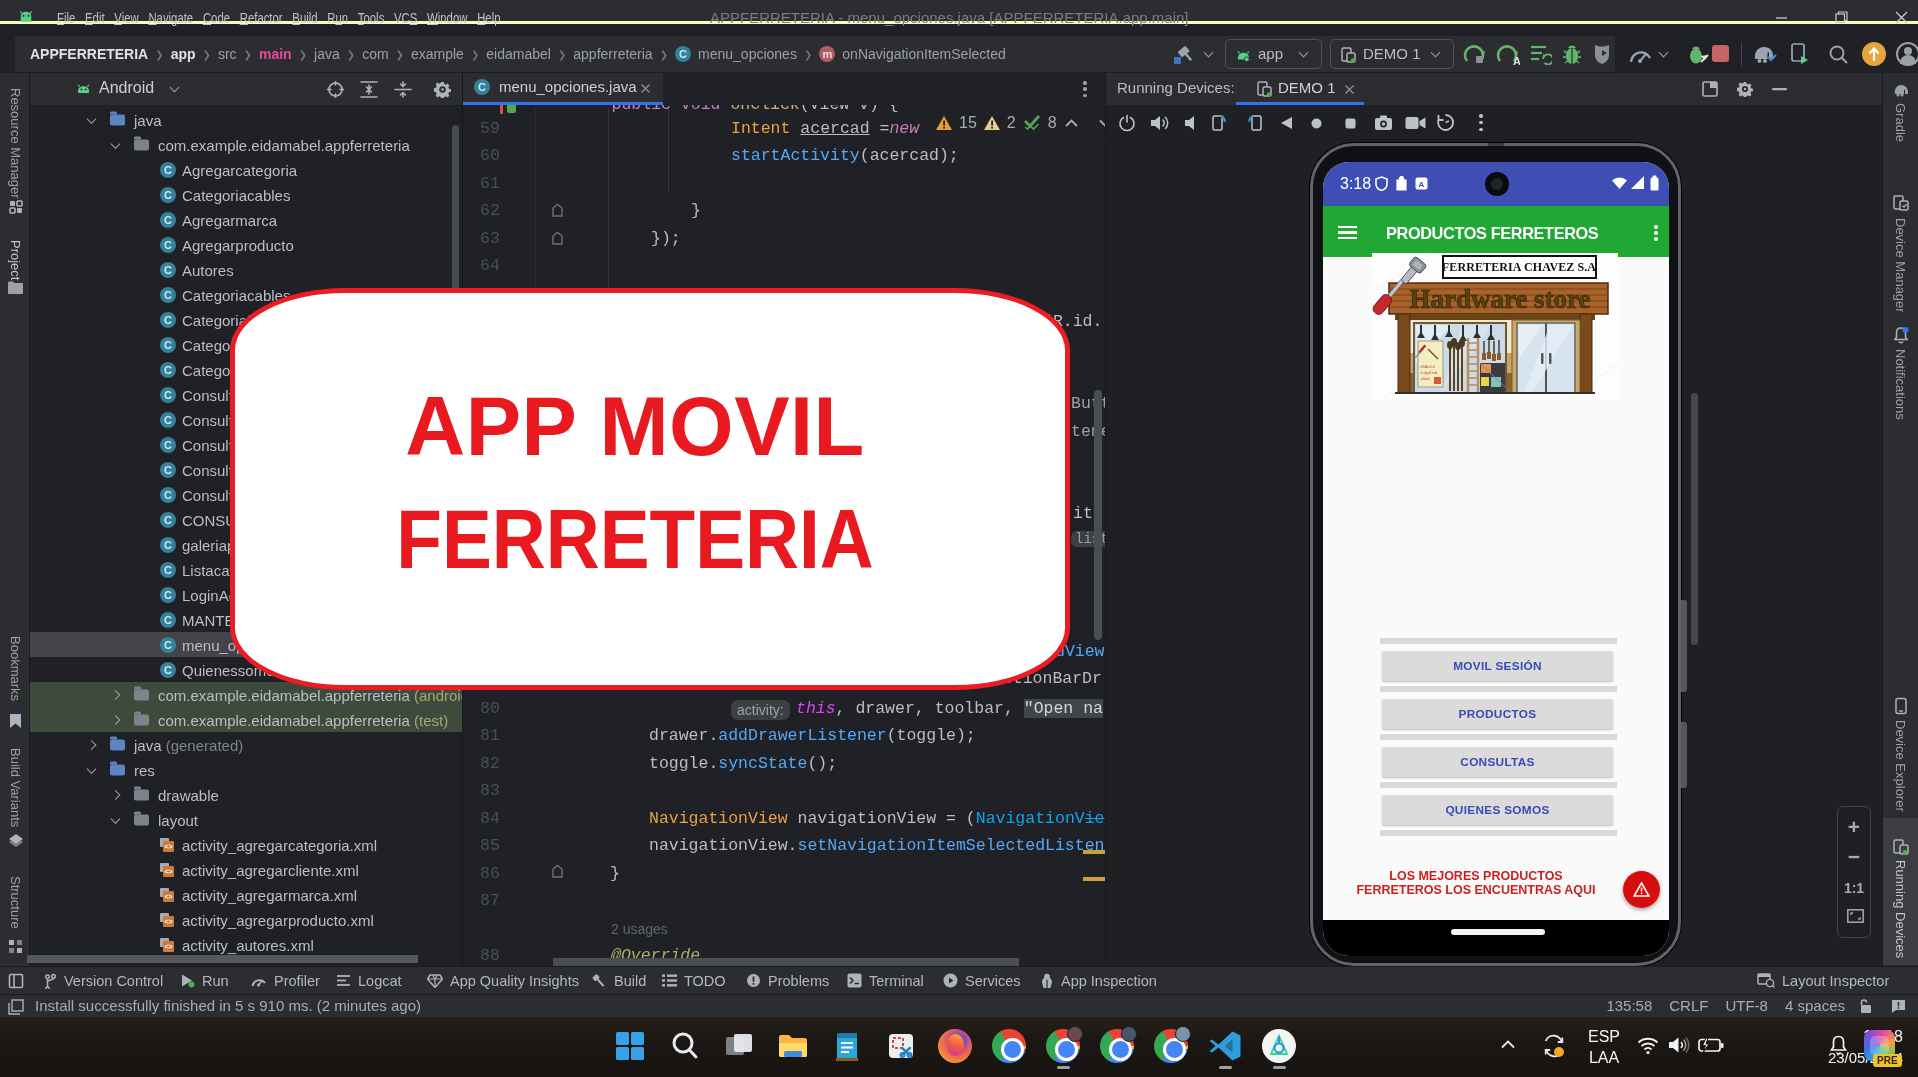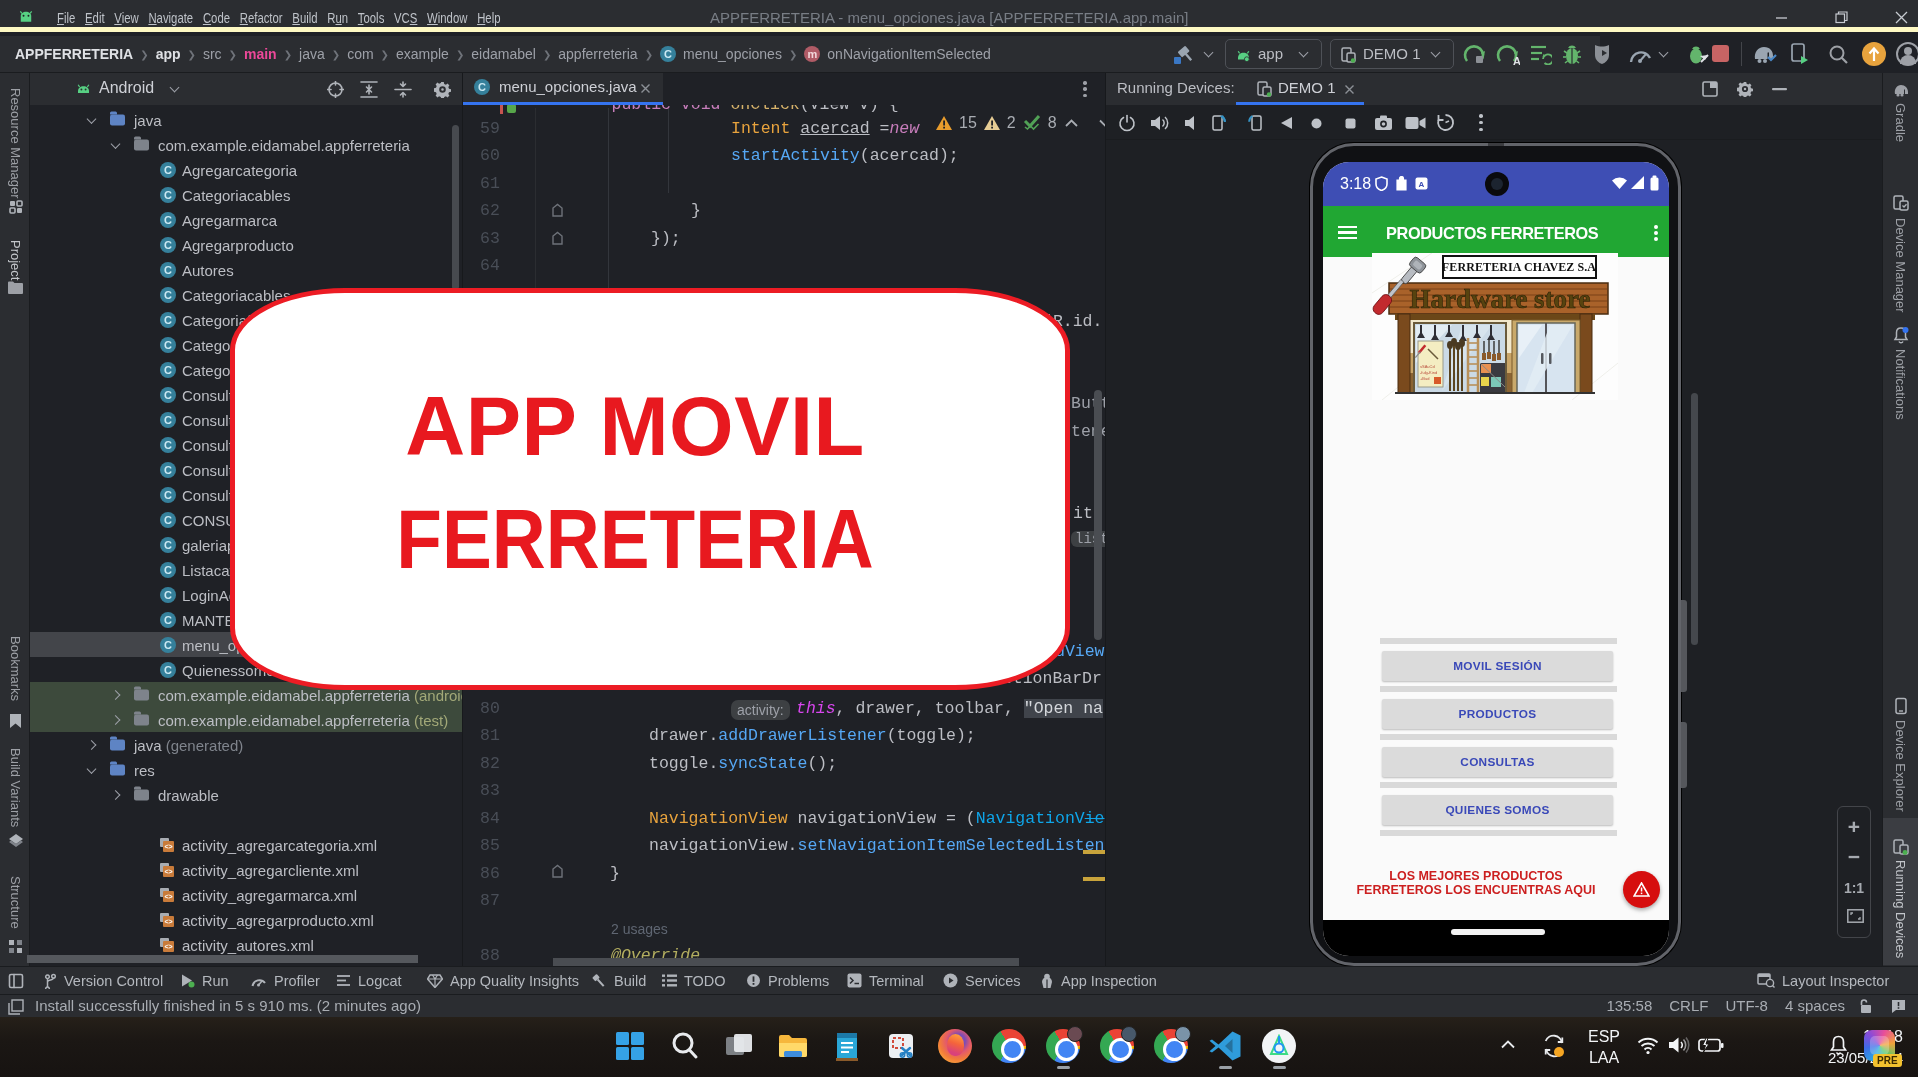--- a/index.html
+++ b/index.html
@@ -26,21 +26,21 @@
 .btnA{left:59px;width:231px;height:30px;background:#DBDBDB;border-radius:2px;box-shadow:0 1px 2px rgba(0,0,0,.25);color:#3A49B8;font-weight:bold;font-size:11.8px;letter-spacing:.3px;text-align:center;line-height:30px}
 .twi{display:flex;align-items:center;gap:7px;font-size:14.5px;color:#B4B8BE;white-space:nowrap}
 .chr{position:absolute;width:34px;height:34px;border-radius:50%;background:conic-gradient(from -30deg,#EA4335 0deg 120deg,#FBBC05 110deg 130deg,#4285F4 130deg 240deg,#34A853 240deg 360deg)}
 .chr:before{content:"";position:absolute;left:3px;top:3px;width:28px;height:28px;border-radius:50%;background:conic-gradient(from -30deg,#EA4335 0deg 120deg,#4285F4 120deg 240deg,#34A853 240deg 360deg)}
 .chr:after{content:"";position:absolute;left:8.5px;top:8.5px;width:17px;height:17px;border-radius:50%;background:#4285F4;border:3px solid #fff}
 .av{position:absolute;right:-3px;top:-3px;width:16px;height:16px;border-radius:50%;z-index:2;border:1px solid #222}
 </style></head>
 <body>
 <div id="root">
 
-<div class="ab bar" style="left:0;top:0;width:1918px;height:32px;border-bottom:5px solid #fef9c3">
+<div class="ab bar" style="left:0;top:0;width:1918px;height:24px;border-bottom:3px solid #fef9c3">
   <svg class="ab" style="left:18px;top:11px" width="16" height="13" viewBox="0 0 15 12">
         <path fill="#57D083" d="M2.6 4.5 C2.6 2 4.8 0.5 7.5 0.5 C10.2 0.5 12.4 2 12.4 4.5 L12.4 10 L2.6 10 Z"></path>
         <g stroke="#57D083" stroke-width="1.1">
           <line x1="3.6" y1="2.2" x2="2.2" y2="0.2"></line>
           <line x1="11.4" y1="2.2" x2="12.8" y2="0.2"></line>
         </g>
         <circle cx="5.2" cy="4.4" r="0.9" fill="#1F2126"></circle>
         <circle cx="9.8" cy="4.4" r="0.9" fill="#1F2126"></circle>
       </svg>
   <div class="ab" style="left:57px;top:0;height:35px;display:flex;align-items:center;gap:12px;font-size:14px;color:#BFC3C9;transform:scaleX(0.81);transform-origin:left center">
@@ -65,21 +65,21 @@
     <svg width="13" height="13" viewBox="0 0 13 13">
           <rect x="1" y="3" width="8.5" height="8.5" fill="none" stroke="#C7CBD1" stroke-width="1.2"></rect>
           <path d="M3.5 3 V1 H12 V9.5 H9.5" fill="none" stroke="#C7CBD1" stroke-width="1.2"></path>
         </svg>
     <svg width="13" height="13" viewBox="0 0 13 13">
           <path d="M1 1 L12 12 M12 1 L1 12" stroke="#C7CBD1" stroke-width="1.3"></path>
         </svg>
   </div>
 </div>
 
-<div class="ab bar" style="left:0;top:36px;width:1600px;height:37px;border-bottom:1px solid #1A1C1F">
+<div class="ab bar" style="left:15px;top:36px;width:1600px;height:37px;border-bottom:1px solid #1A1C1F">
   <div class="ab" style="left:15px;top:0;height:36px;display:flex;align-items:center;gap:7px;font-size:14px;color:#9DA0A8;white-space:nowrap">
     <b style="color:#DFE1E5">APPFERRETERIA</b>
         <span class="bc">❯</span>
     <b style="color:#DFE1E5">app</b>
         <span class="bc">❯</span>
     <span>src</span>
         <span class="bc">❯</span>
     <b style="color:#ec4899">main</b>
         <span class="bc">❯</span>
     <span>java</span>
@@ -392,20 +392,25 @@
         </div>
     <div class="trow" style="top:652px">
           <span class="chevD" style="left:58px"></span>
           <span class="fold" style="left:80px"></span>
           <span class="lbl" style="left:104px">res</span>
         </div>
     <div class="trow" style="top:677px">
           <span class="chevR" style="left:82px"></span>
           <span class="fold" style="left:104px;background:#7E838B"></span>
           <span class="lbl" style="left:128px">drawable</span>
+        </div>
+    <div class="trow" style="top:702px">
+          <span class="chevD" style="left:82px"></span>
+          <span class="fold" style="left:104px;background:#7E838B"></span>
+          <span class="lbl" style="left:128px">layout</span>
         </div>
     <div class="trow" style="top:727px">
           <span class="xmlI" style="left:130px"></span>
           <span class="lbl" style="left:152px">activity_agregarcategoria.xml</span>
         </div>
     <div class="trow" style="top:752px">
           <span class="xmlI" style="left:130px"></span>
           <span class="lbl" style="left:152px">activity_agregarcliente.xml</span>
         </div>
     <div class="trow" style="top:777px">

